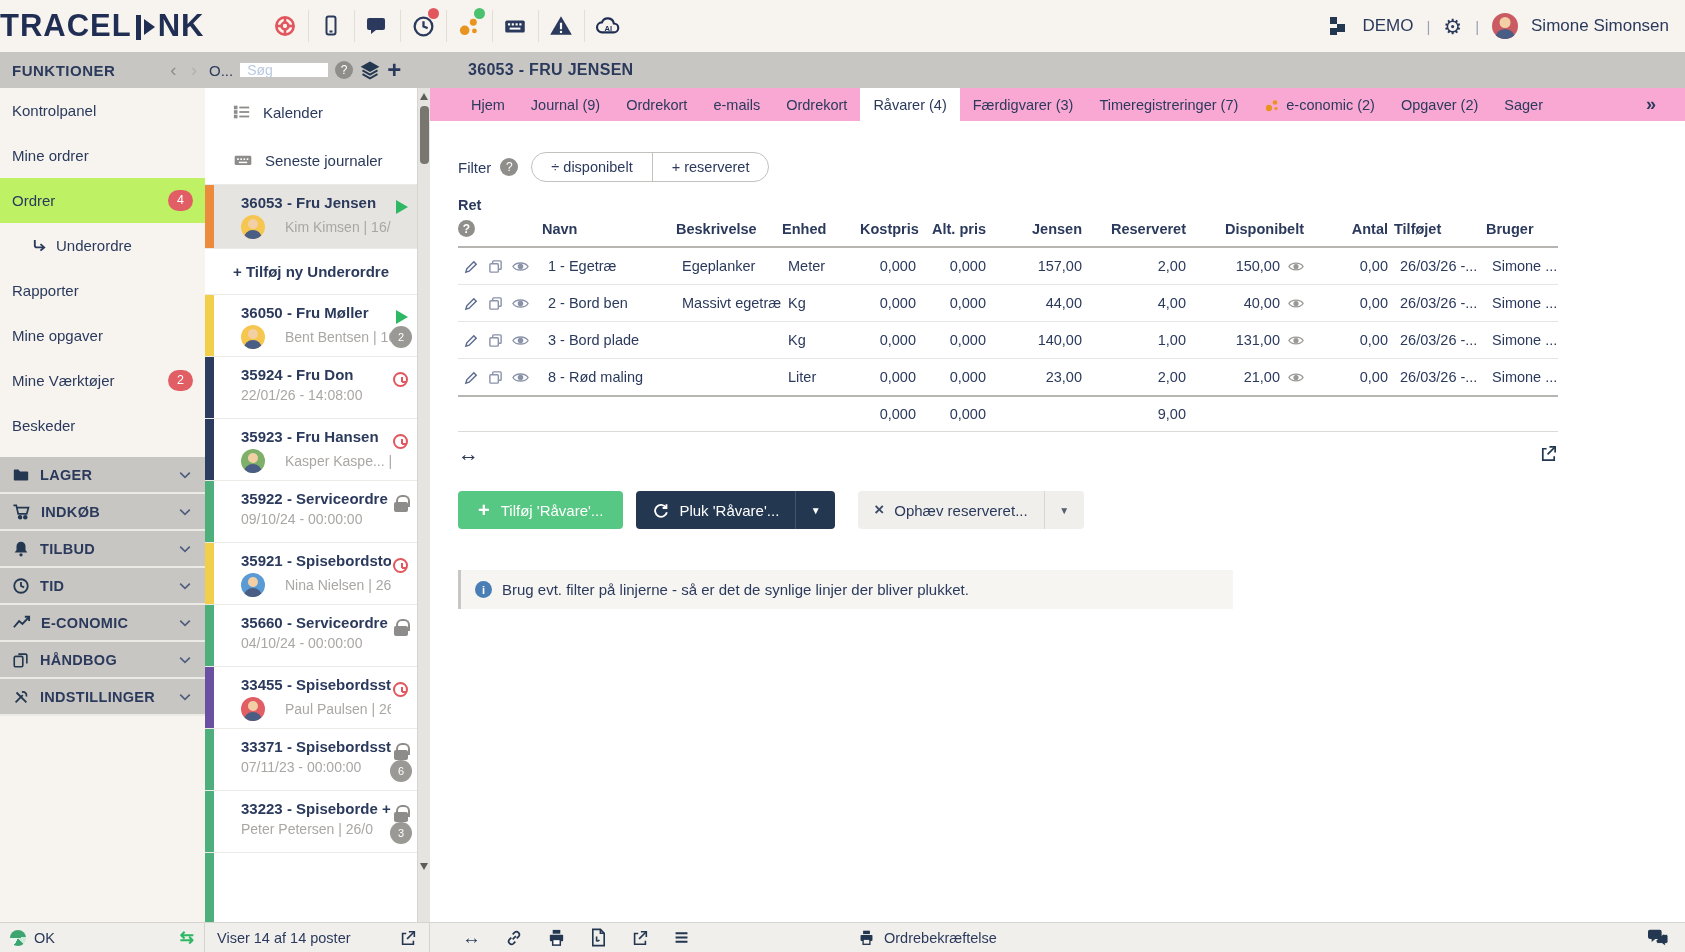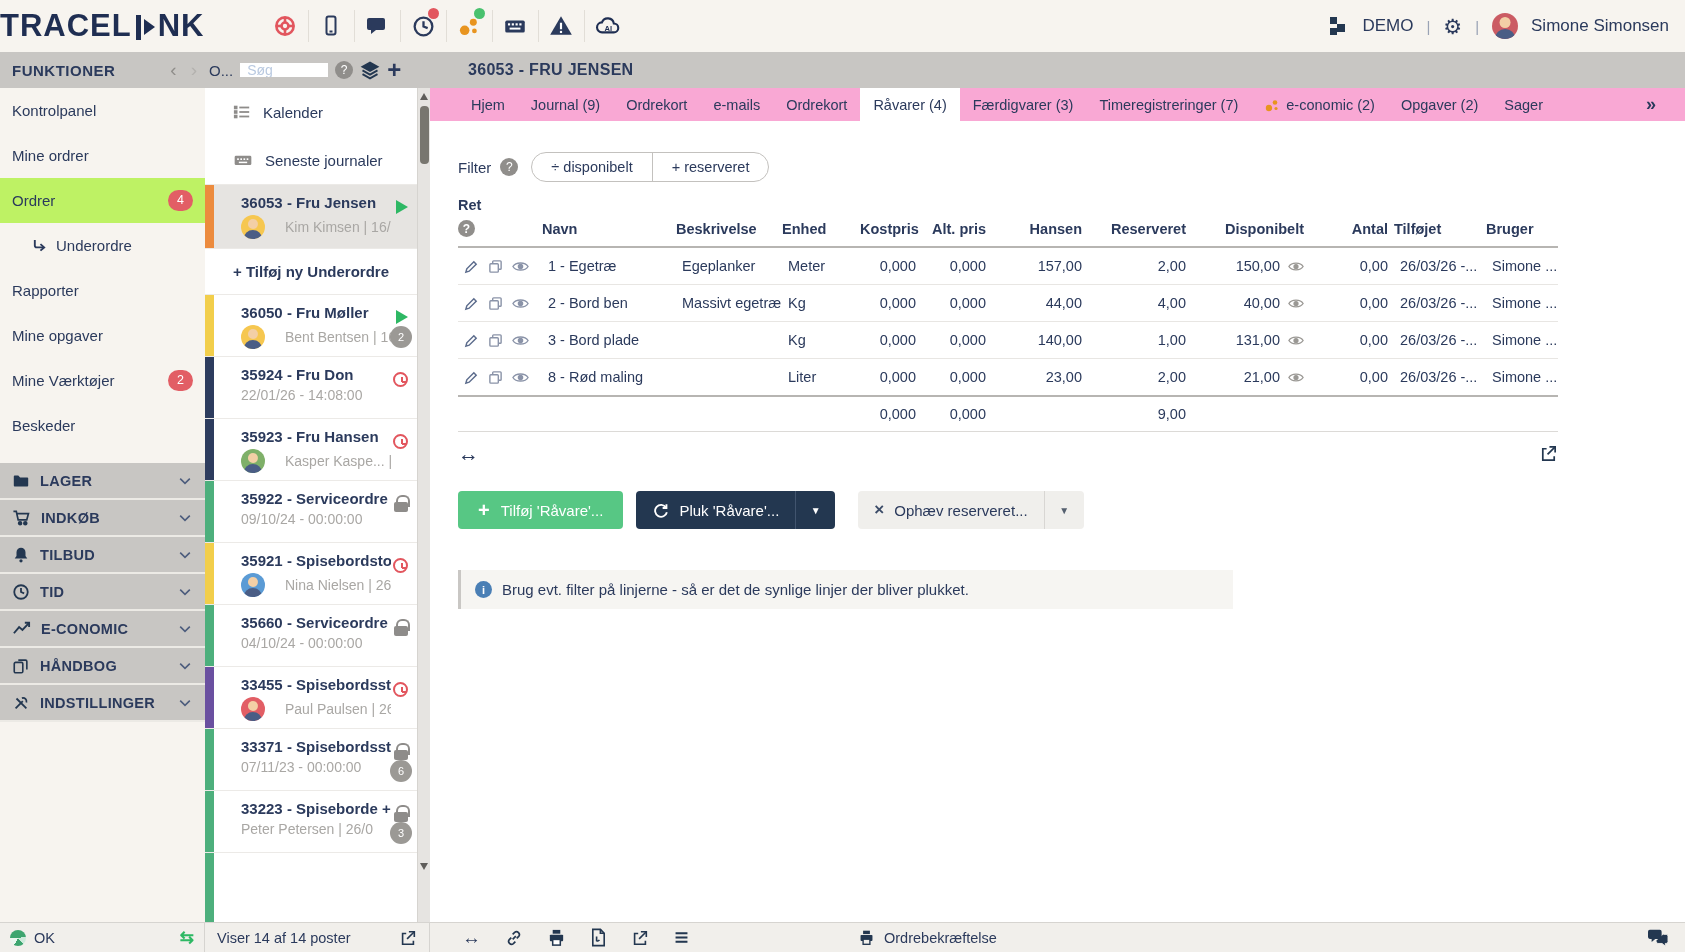--- a/index.html
+++ b/index.html
@@ -50,21 +50,21 @@
   .sh-title{font-size:16px;font-weight:bold;margin-left:38px;letter-spacing:.3px}
 
   
   .sidebar{position:absolute;top:88px;left:0;width:205px;bottom:30px;background:#f7f4ef;overflow:hidden}
   .side-item{height:45px;display:flex;align-items:center;padding:0 12px;font-size:15px;cursor:pointer}
   .side-item.active{background:#bef264}
   .side-item.indent{padding-left:32px}
   .sub-arrow{margin-right:9px;display:flex}
   .badge{margin-left:auto;background:#e25e65;color:#fff;border-radius:11px;min-width:25px;height:21px;
          line-height:21px;text-align:center;font-size:12.5px;padding:0 5px}
-  .side-groups{margin-top:15px}
+  .side-groups{margin-top:9px}
   .side-group{height:37px;background:#c8c6c3;border-bottom:2px solid #eceae5;display:flex;
               align-items:center;padding:0 12px;font-size:14.5px;font-weight:bold;
               letter-spacing:.3px;cursor:pointer}
   .side-group .gi{margin-right:10px;display:flex}
   .side-group .chev{margin-left:auto;display:flex}
 
   
   .col2{position:absolute;top:88px;left:205px;width:225px;bottom:30px;background:#fff;overflow:hidden}
   .col2-inner{position:absolute;top:0;left:0;right:13px;bottom:0;overflow:hidden}
   .shortcut{height:48px;display:flex;align-items:center;gap:12px;padding-left:28px;font-size:15px;cursor:pointer}
@@ -692,21 +692,21 @@
       <thead>
         <tr>
           <th>
               <span class="qmark" style="width:17px;height:17px">?</span>
             </th>
           <th>Navn</th>
           <th>Beskrivelse</th>
           <th>Enhed</th>
           <th class="num">Kostpris</th>
           <th class="num">Alt. pris</th>
-          <th class="num">Hansen</th>
+          <th class="num">Jensen</th>
           <th class="num">Reserveret</th>
           <th class="num">Disponibelt</th>
           <th class="num">Antal</th>
           <th>Tilføjet</th>
           <th>Bruger</th>
         </tr>
       </thead>
       <tbody>
 
           <tr>

